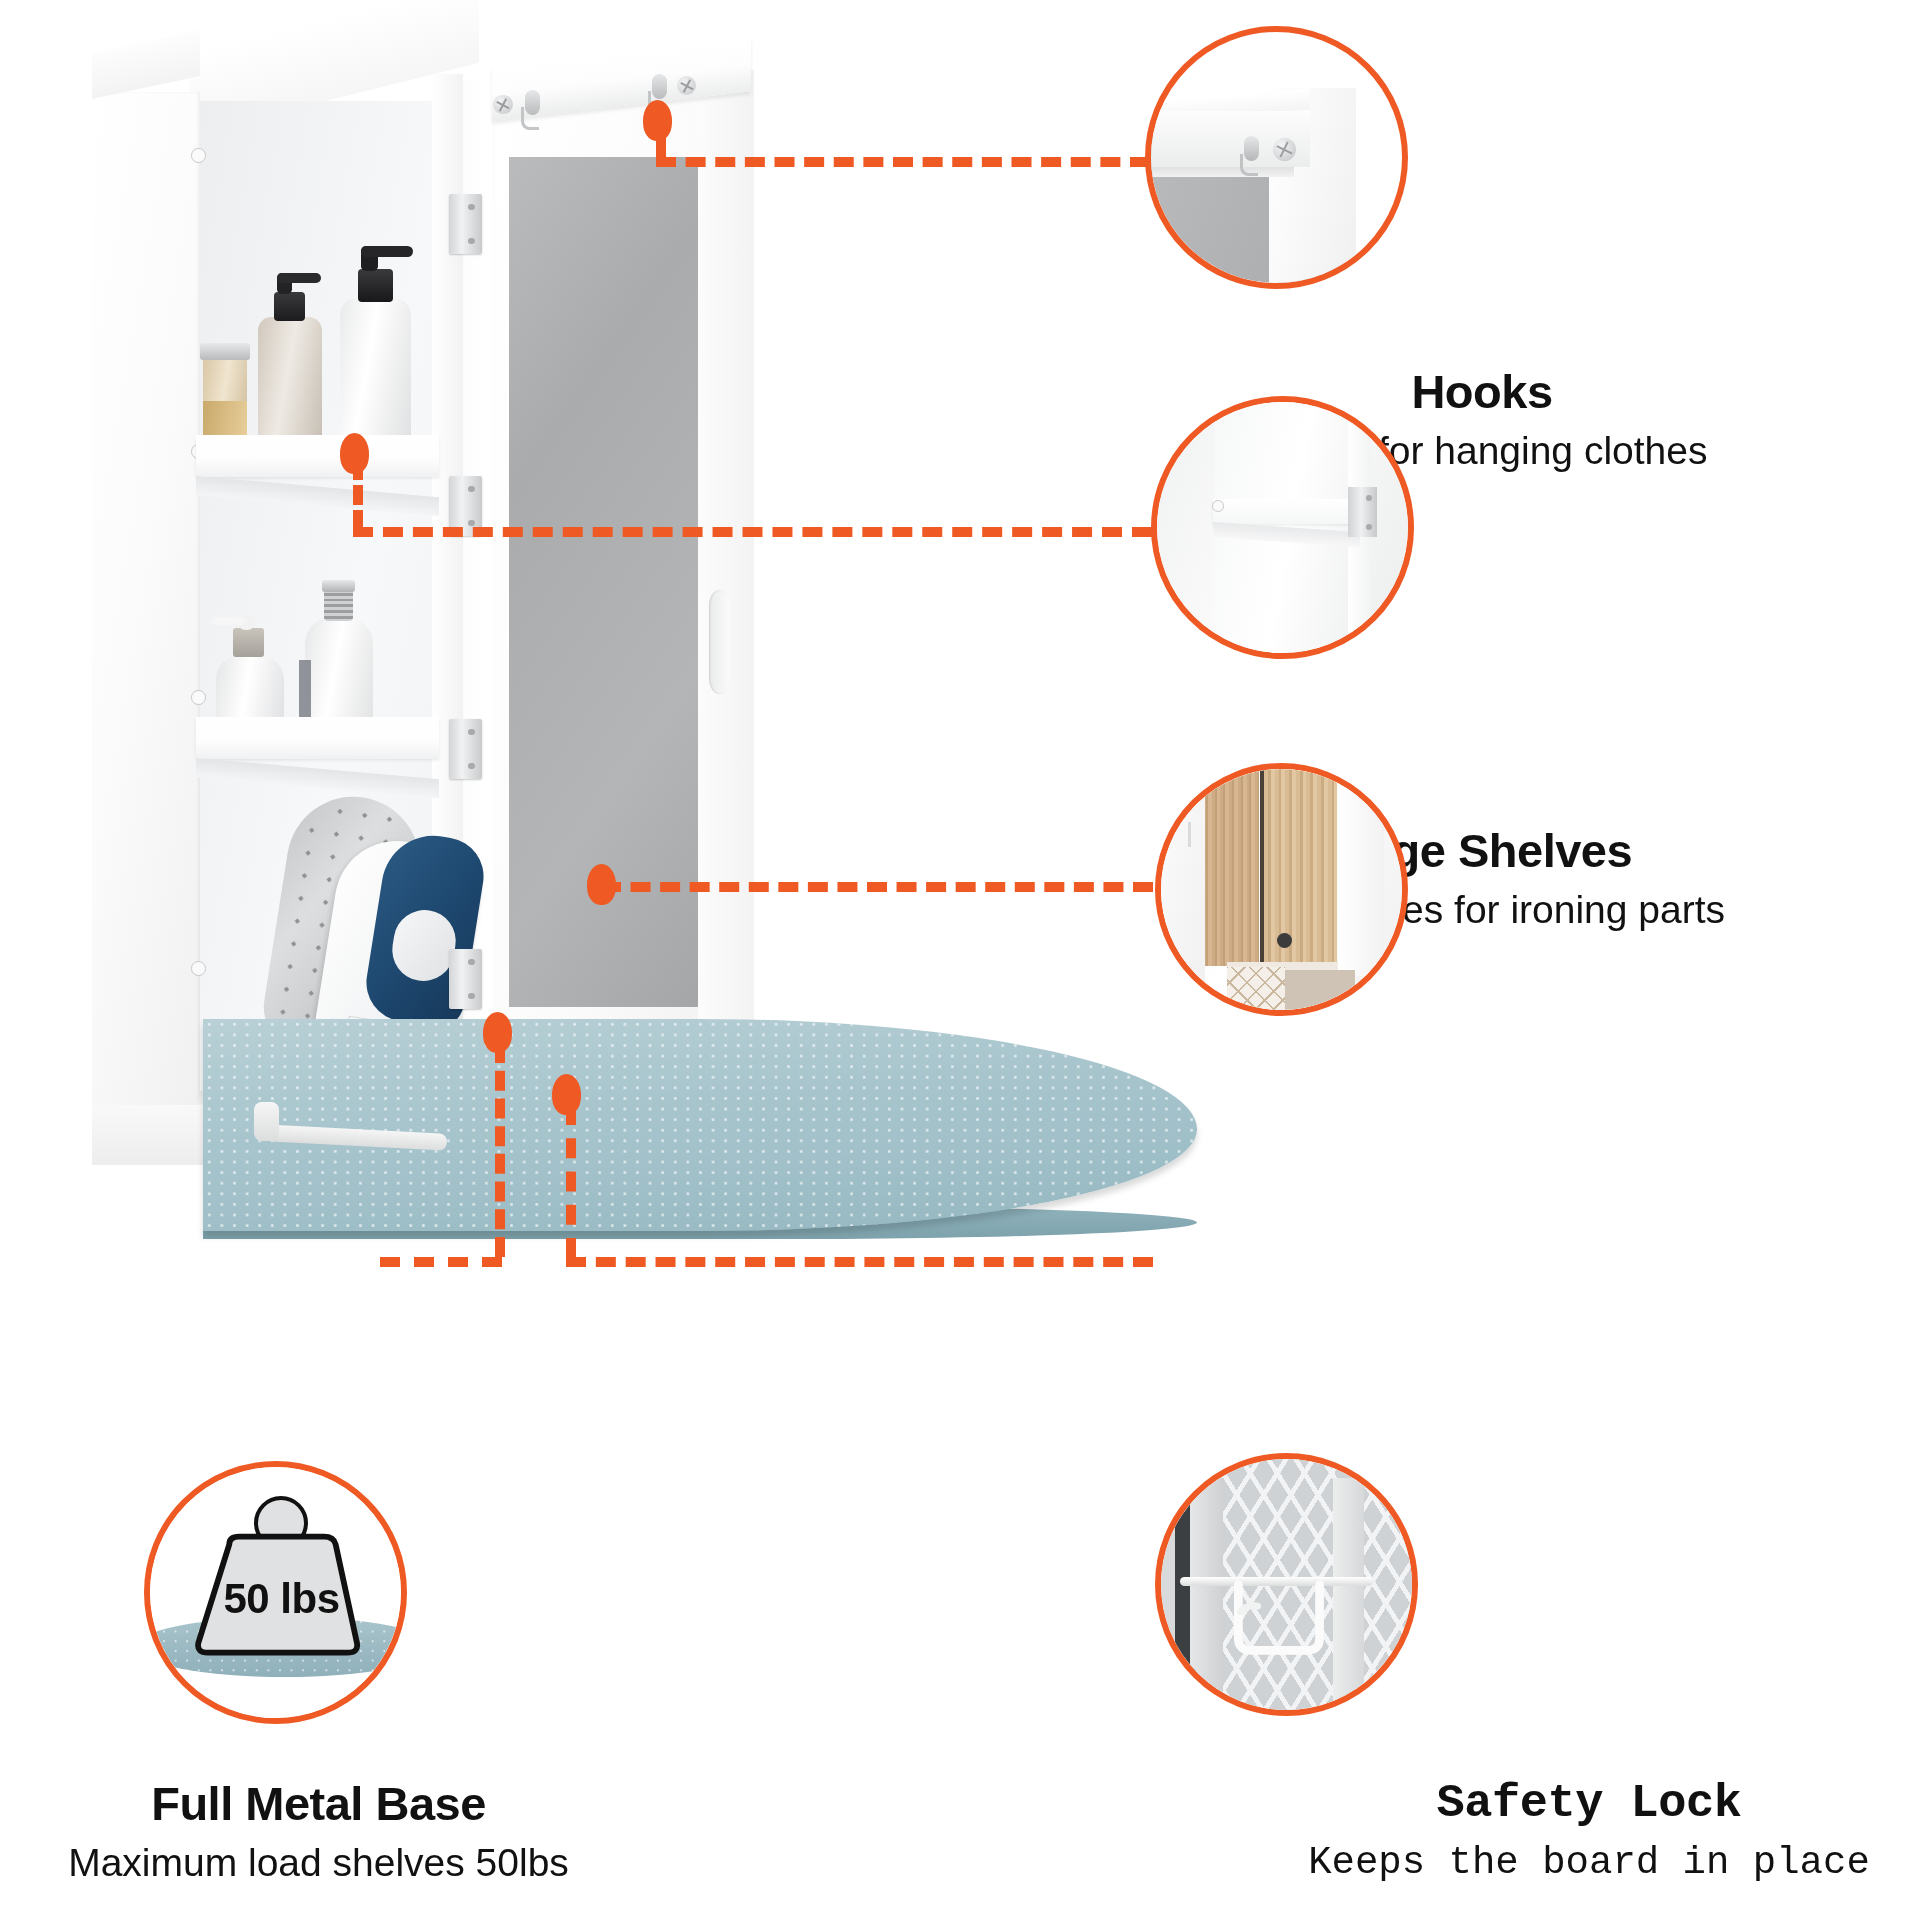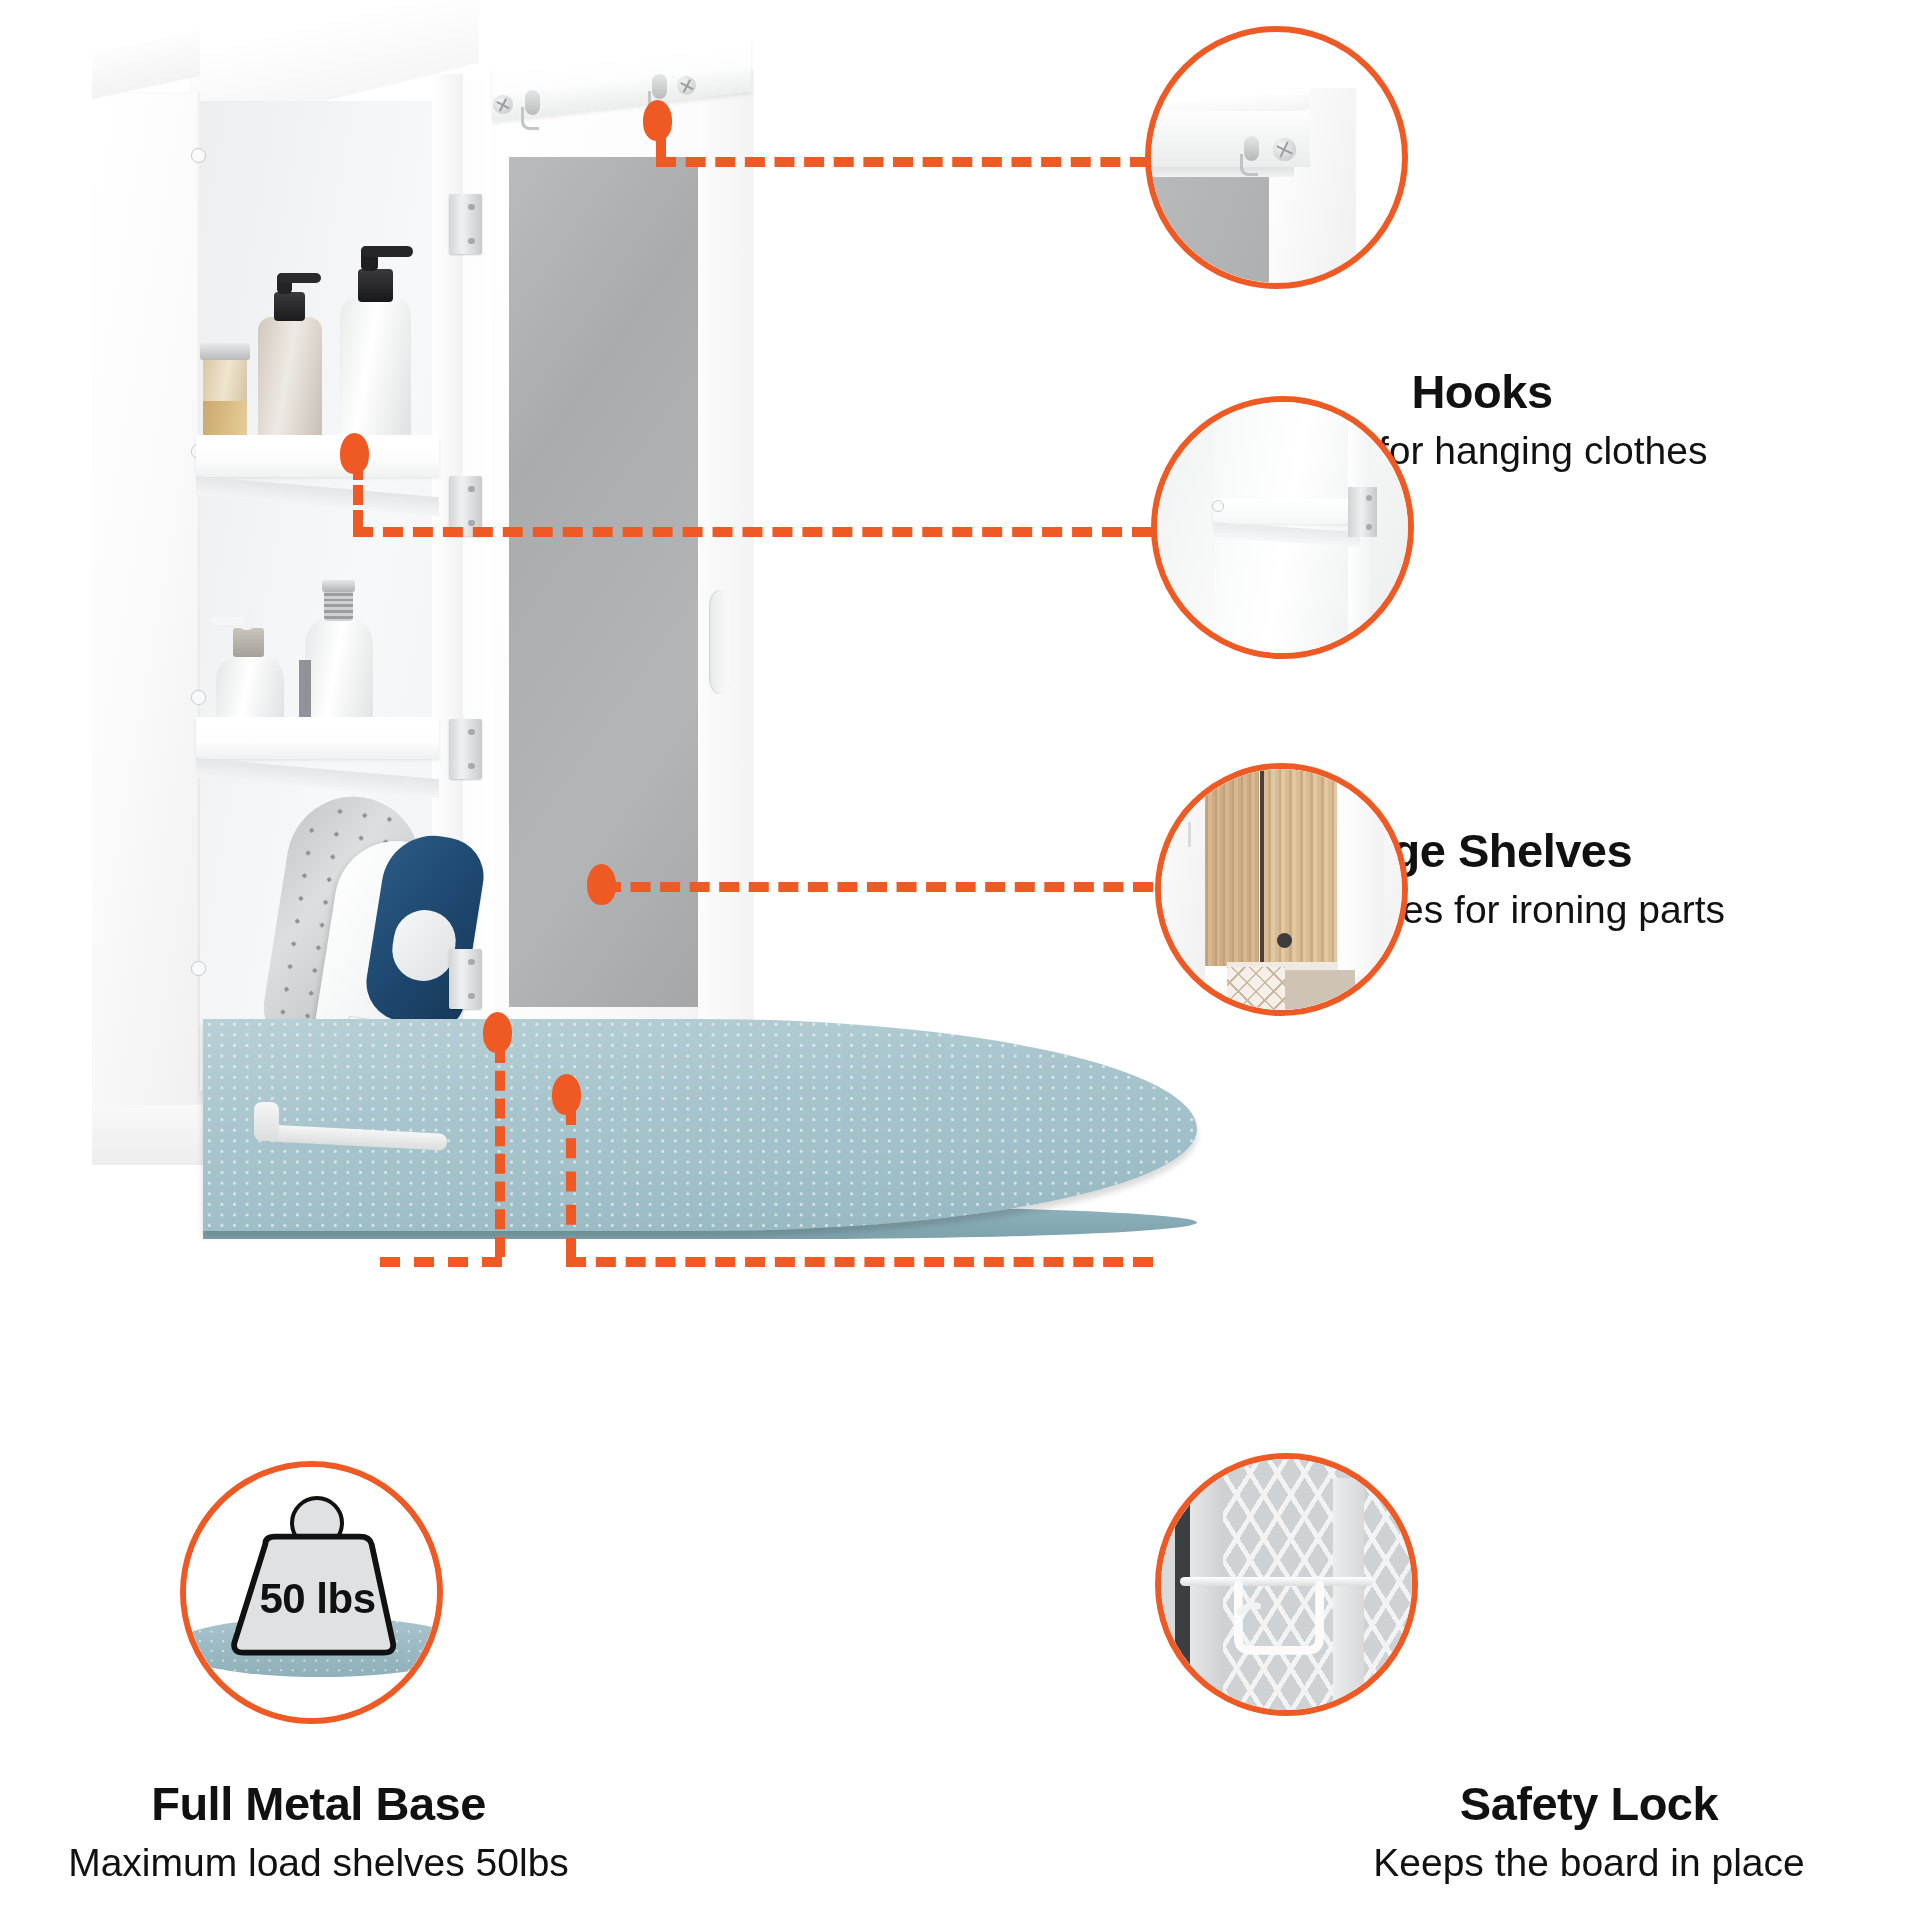--- a/index.html
+++ b/index.html
@@ -359,21 +359,21 @@
                   background:#f4efe8;
                   background-image:repeating-linear-gradient(45deg,#c9b79e 0 1.9px,transparent 1.9px 12.6px),
                                    repeating-linear-gradient(-45deg,#c9b79e 0 1.9px,transparent 1.9px 12.6px);}"></div>
       <div style="position:absolute;left:124px;top:201px;width:70px;height:68px;background:#cfc3b5;"></div>
       <div style="position:absolute;left:0px;top:0px;width:44px;height:253px;
                   background:linear-gradient(100deg,#fbfbfb,#f0f0f0);"></div>
       <div style="position:absolute;left:27px;top:53px;width:2.9px;height:25px;background:#d9dadb;"></div>
     </div>
   </div>
 
-  <div class="callout-circle" style="left:180px;top:1461px;width:263px;height:263px;text-decoration:underline;">
+  <div class="callout-circle" style="left:144px;top:1461px;width:263px;height:263px;text-decoration:underline;">
     <div class="cc-inner">
       <div style="position:absolute;inset:0;background:#ffffff;"></div>
 
       <div style="position:absolute;left:-15.4px;top:150px;width:299px;height:60px;border-radius:50%;
                   background:linear-gradient(180deg,#a9c4cc,#8fb0ba);"></div>
       <div style="position:absolute;left:-15.4px;top:162px;width:299px;height:54px;border-radius:50%;
                   background:linear-gradient(180deg,#f1f2f3,#dedfe0);z-index:-1;"></div>
       <div style="position:absolute;left:-15.4px;top:150px;width:299px;height:60px;border-radius:50%;
                   background-image:radial-gradient(circle,rgba(255,255,255,.6) 1.2px,transparent 1.4px);
                   background-size:11.6px 9.7px;"></div>
@@ -409,19 +409,19 @@
                   background:linear-gradient(90deg,#eceded,#d6d8da);"></div>
 
       <div style="position:absolute;left:19.3px;top:118px;width:193px;height:8.7px;border-radius:4.8px;
                   background:linear-gradient(180deg,#ffffff,#dcdddd);"></div>
       <svg width="263" height="263" style="position:absolute;left:0;top:0;" viewBox="0 0 272 272">
         <path d="M80,130 L80,186 Q80,198 94,198 L150,198 Q164,198 164,186 L164,130" fill="none" stroke="#fbfbfb" stroke-width="9" stroke-linecap="round"></path>
         <path d="M82,158 Q88,150 100,152" fill="none" stroke="#f1f2f2" stroke-width="7" stroke-linecap="round"></path>
       </svg>
     </div>
   </div>
-  <div class="label-block" style="left:1246px;top:1779px;width:686px;">
+  <div class="label-block" style="left:1246px;top:1779px;width:686px;font-family:Liberation Mono, monospace;">
     <div class="feat-title">Safety Lock</div>
     <div class="feat-desc" style="margin-top:13.5px;">Keeps the board in place</div>
   </div>
 
 </div>
 
 
 </body></html>

